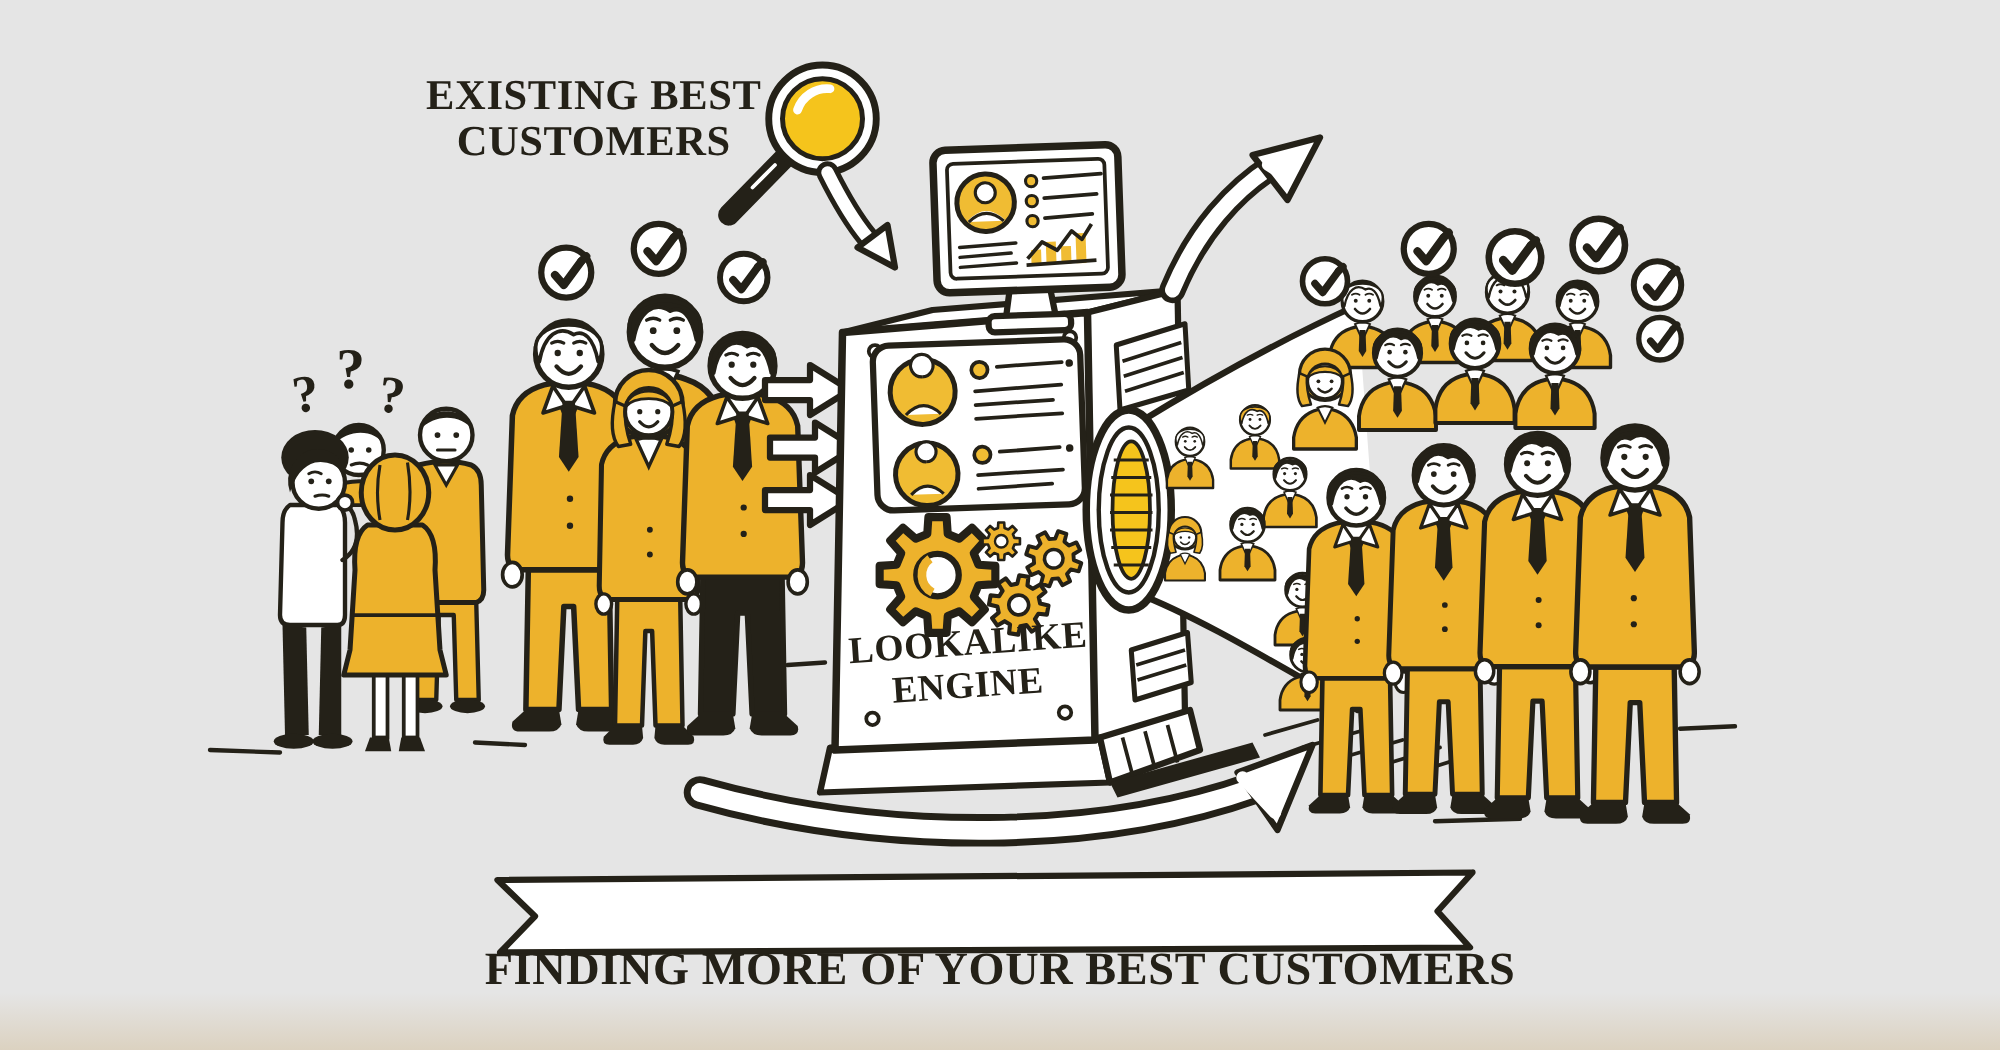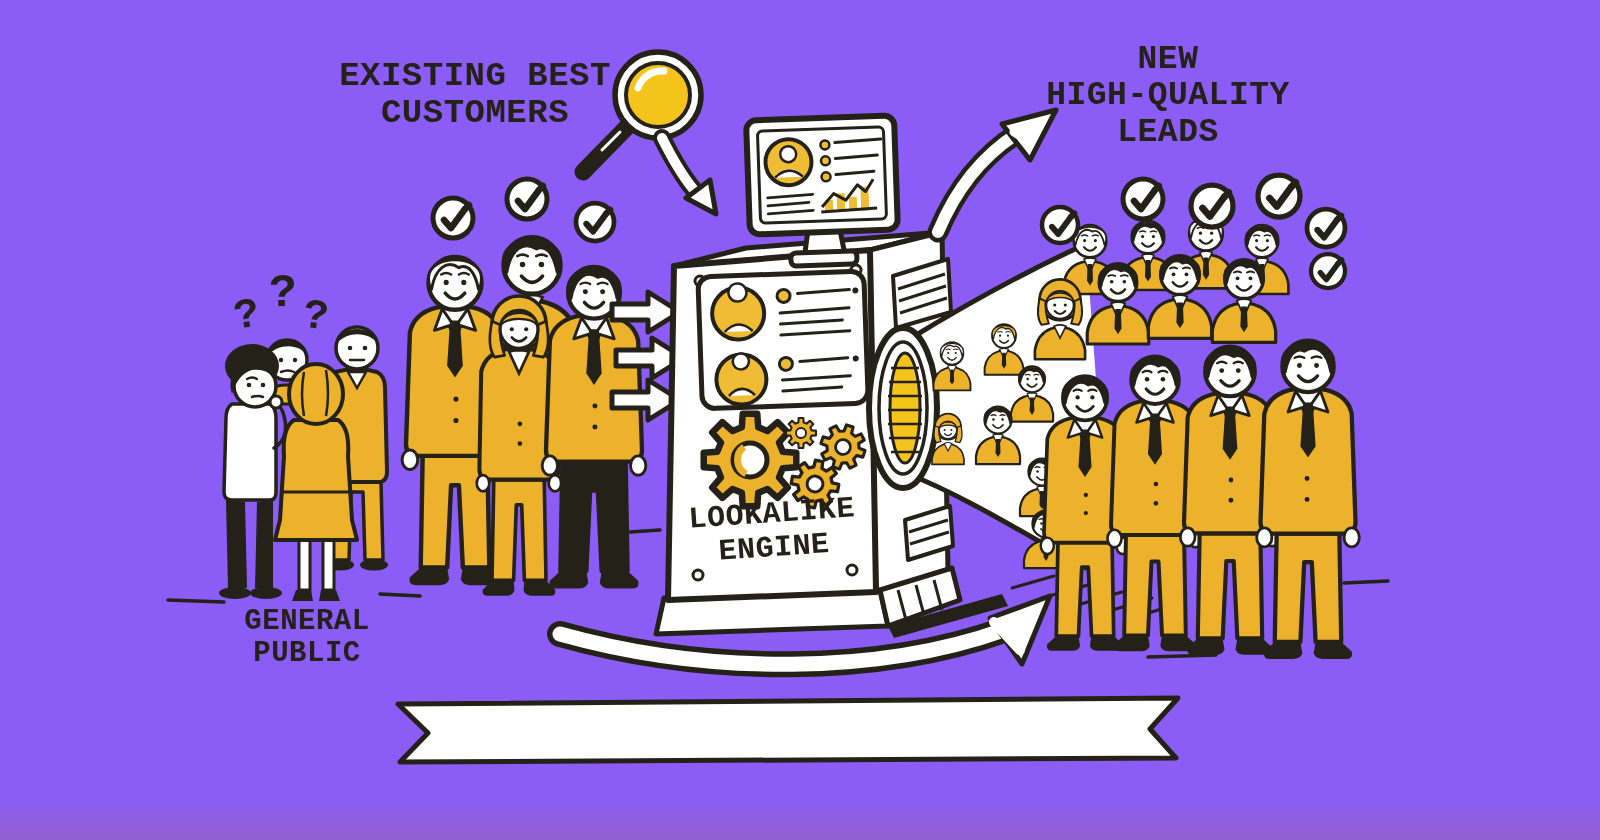--- a/index.html
+++ b/index.html
@@ -1,19 +1,19 @@
 <!DOCTYPE html>
 <html><head>
 <meta charset="utf-8">
 <style>
   html,body{margin:0;padding:0;background:#888;}
   #stage{
     position:relative;width:1600px;height:840px;overflow:hidden;
-    background:#8b5cf6;
-    font-family:Liberation Mono, monospace;
+    background:#e5e5e5;
+    font-family:Liberation Serif, serif;
   }
   #art{position:absolute;inset:0;}
   .lbl{
     position:absolute;color:#242118;font-weight:bold;text-align:center;
     white-space:pre-line;line-height:1.1;letter-spacing:.5px;z-index:5;
   }
   .lbl-existing{left:310px;top:58px;width:330px;font-size:34px;}
   .lbl-leads{left:1026px;top:42px;width:284px;font-size:33px;}
   .lbl-public{left:222px;top:606px;width:170px;font-size:29px;}
   .lbl-engine{left:680px;top:498px;width:186px;font-size:30px;transform:rotate(-4deg);line-height:1.12;}
@@ -356,26 +356,22 @@
       <use href="#check" transform="translate(1326,228) scale(0.95)"></use>
       <use href="#check" transform="translate(1328,271) scale(0.85)"></use>
     </g>
   </g>
 
   <path d="M398,704 L1178,698 L1150,729 L1176,758 L400,762 L428,733 Z" fill="#fff" stroke="#242118" stroke-width="5" stroke-linejoin="round"></path>
 </svg>
 
 <div class="lbl lbl-existing">EXISTING BEST
 CUSTOMERS</div>
-<div class="lbl lbl-leads">NEW
-HIGH-QUALITY
-LEADS</div>
-<div class="lbl lbl-public">GENERAL
-PUBLIC</div>
 <div class="lbl lbl-engine">LOOKALIKE
 ENGINE</div>
+<div class="lbl lbl-banner-sub">FINDING MORE OF YOUR BEST CUSTOMERS</div>
 
 <span class="qmark q0">?</span>
 <span class="qmark q1">?</span>
 <span class="qmark q2">?</span>
 
 <div class="vignette"></div>
 </div>
 
 </body></html>

